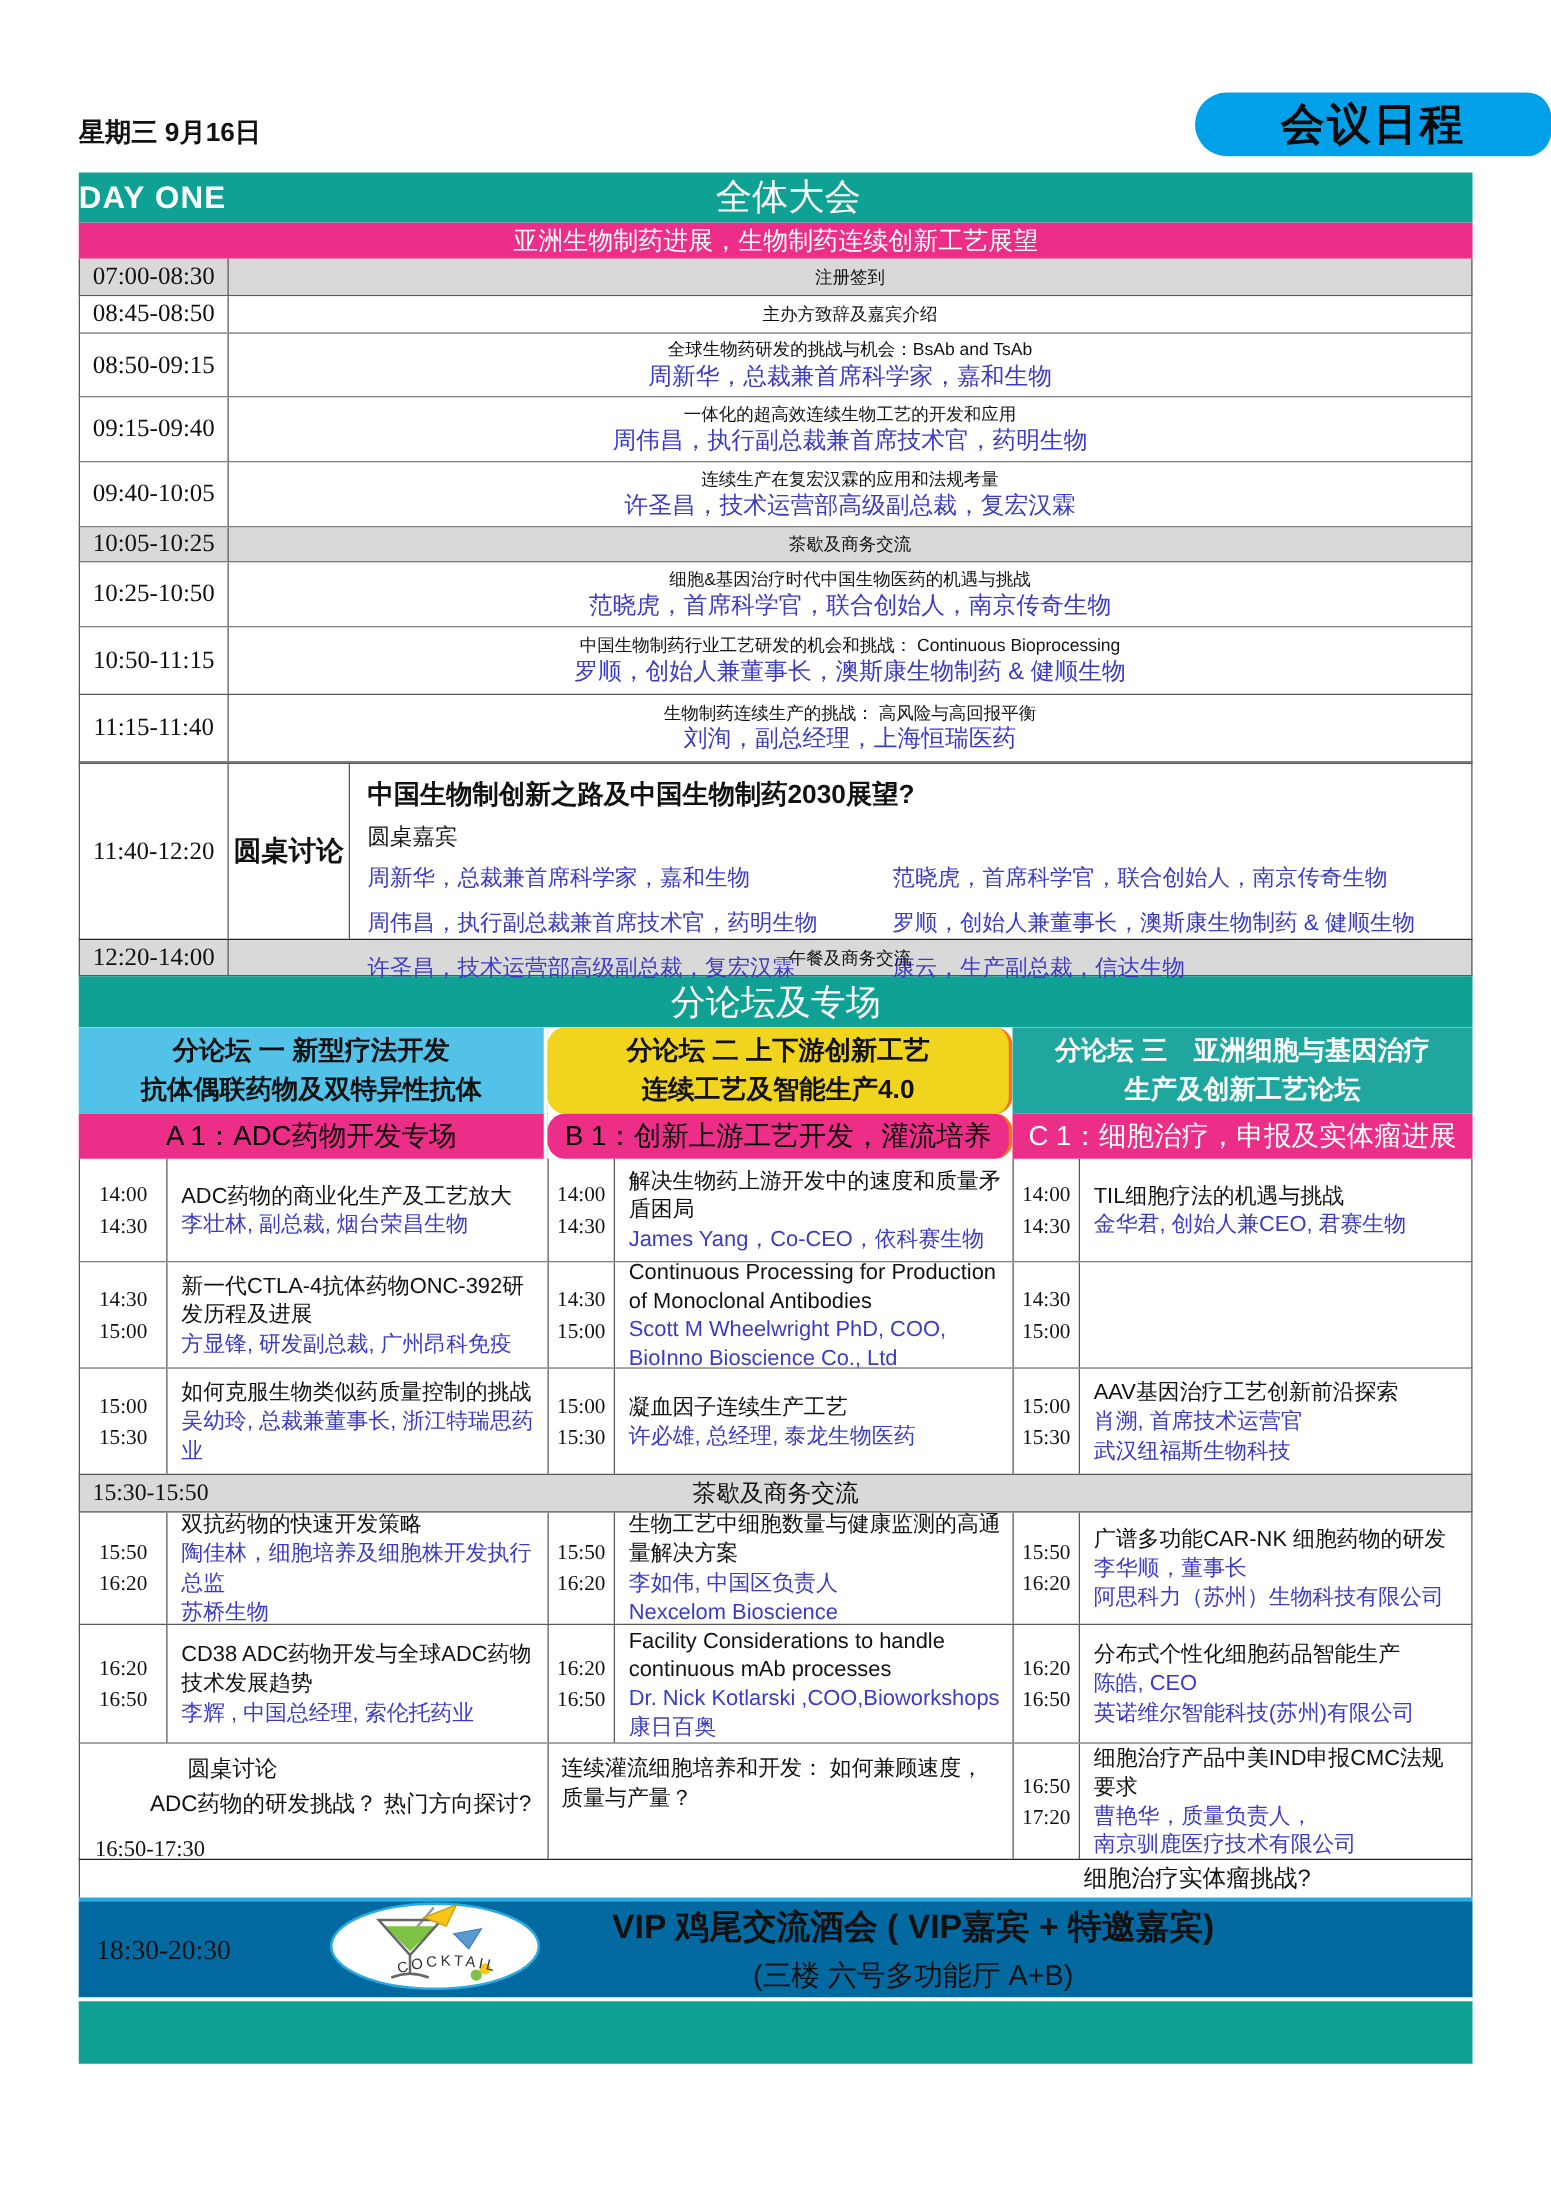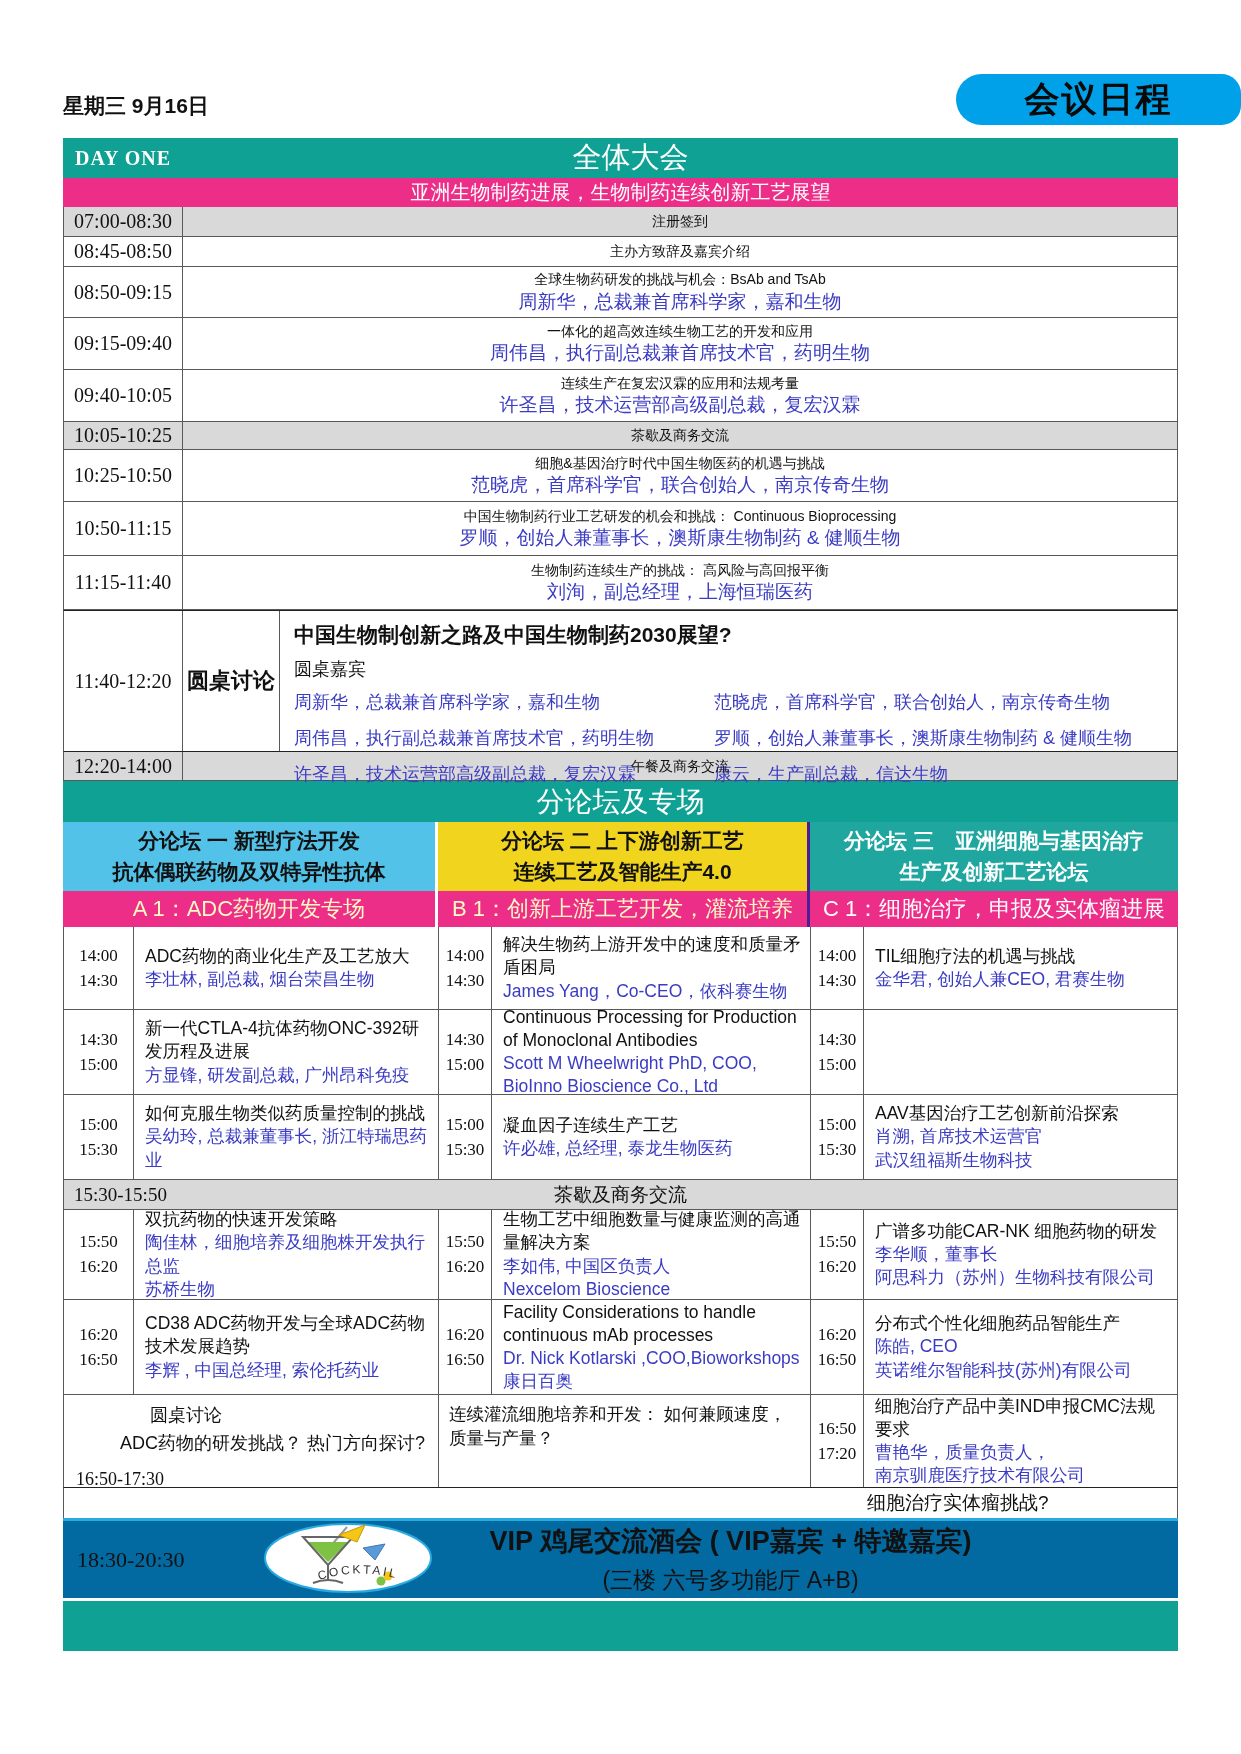--- a/index.html
+++ b/index.html
@@ -20,44 +20,44 @@
        border-right:1px solid var(--border_gray);border-bottom:1px solid var(--border_gray);}
   .row.noborder{border:none;}
   .gray{background:var(--gray_row);}
   .time{width:119px;flex:none;border-right:1px solid var(--border_gray);display:flex;
         align-items:center;justify-content:center;font-family:"Liberation Serif",serif;font-size:20px;}
   .content{flex:1;display:flex;flex-direction:column;align-items:center;justify-content:center;
            padding:2px 8px;text-align:center;}
   .title{font-size:14px;line-height:1.32;color:#111;}
   .speaker{font-size:19px;line-height:1.32;color:var(--speaker_blue);}
   .banner-day{height:40px;background:var(--teal);position:relative;display:flex;align-items:center;color:#fff;}
-  .dayone{font-size:20px;font-weight:700;padding-left:12px;letter-spacing:1px;font-family:Liberation Serif, serif;}
+  .dayone{font-size:25px;font-weight:700;letter-spacing:1px;}
   .center-abs{position:absolute;left:0;right:0;text-align:center;}
   .plenary-big{font-size:29px;font-weight:500;padding-left:20px;}
   .banner-pink{height:29px;background:var(--pink);color:#fff;display:flex;align-items:center;
                justify-content:center;font-size:20px;}
   .banner-sessions{height:41px;background:var(--teal);color:#fff;display:flex;align-items:center;
                    justify-content:center;font-size:28px;}
   
   .rt{border-top:1px solid #222;border-bottom:1px solid #222;}
   .rt-label{width:97px;flex:none;border-right:1px solid var(--border_gray);display:flex;align-items:center;
             justify-content:center;font-size:22px;font-weight:700;}
   .rt-content{flex:1;padding:10px 10px 8px 14px;text-align:left;}
   .rt-title{font-size:21px;font-weight:700;margin-bottom:8px;}
   .rt-guests{font-size:18px;margin-bottom:10px;}
   .rt-grid{display:grid;grid-template-columns:420px 1fr;row-gap:12px;}
   .rt-grid .speaker{text-align:left;font-size:18px;}
   
   .tracks{display:flex;border:none;justify-content:space-between;}
   .track{height:69px;display:flex;flex-direction:column;align-items:center;justify-content:center;
          font-size:21px;font-weight:700;line-height:1.45;text-align:center;}
   .track.a{width:375px;background:var(--track_blue);border-right:3px solid #fff;}
-  .track.b{width:372px;background:var(--track_yellow);border-right:3px solid #4c1d95;}
+  .track.b{width:372px;background:var(--track_yellow);border-right:3px solid #f97316;border-radius:14px;}
   .track.c{width:368px;background:var(--track_teal);color:#fff;}
-  .sub{height:36px;font-size:22px;font-weight:500;color:#fef9c3;}
+  .sub{height:36px;font-size:22px;font-weight:500;color:#000000;}
   .sub.a{background:var(--pink);}
   .sub.b{background:var(--pink);}
   .sub.c{background:var(--pink);}
   .subrow .track{height:36px;}
   
   .gcell{display:flex;}
   .ga{width:375px;border-right:1px solid var(--border_gray);}
   .gb{width:372px;border-right:1px solid var(--border_gray);}
   .gc{flex:1;}
   .gtime{flex:none;display:flex;flex-direction:column;align-items:center;justify-content:center;gap:5px;

